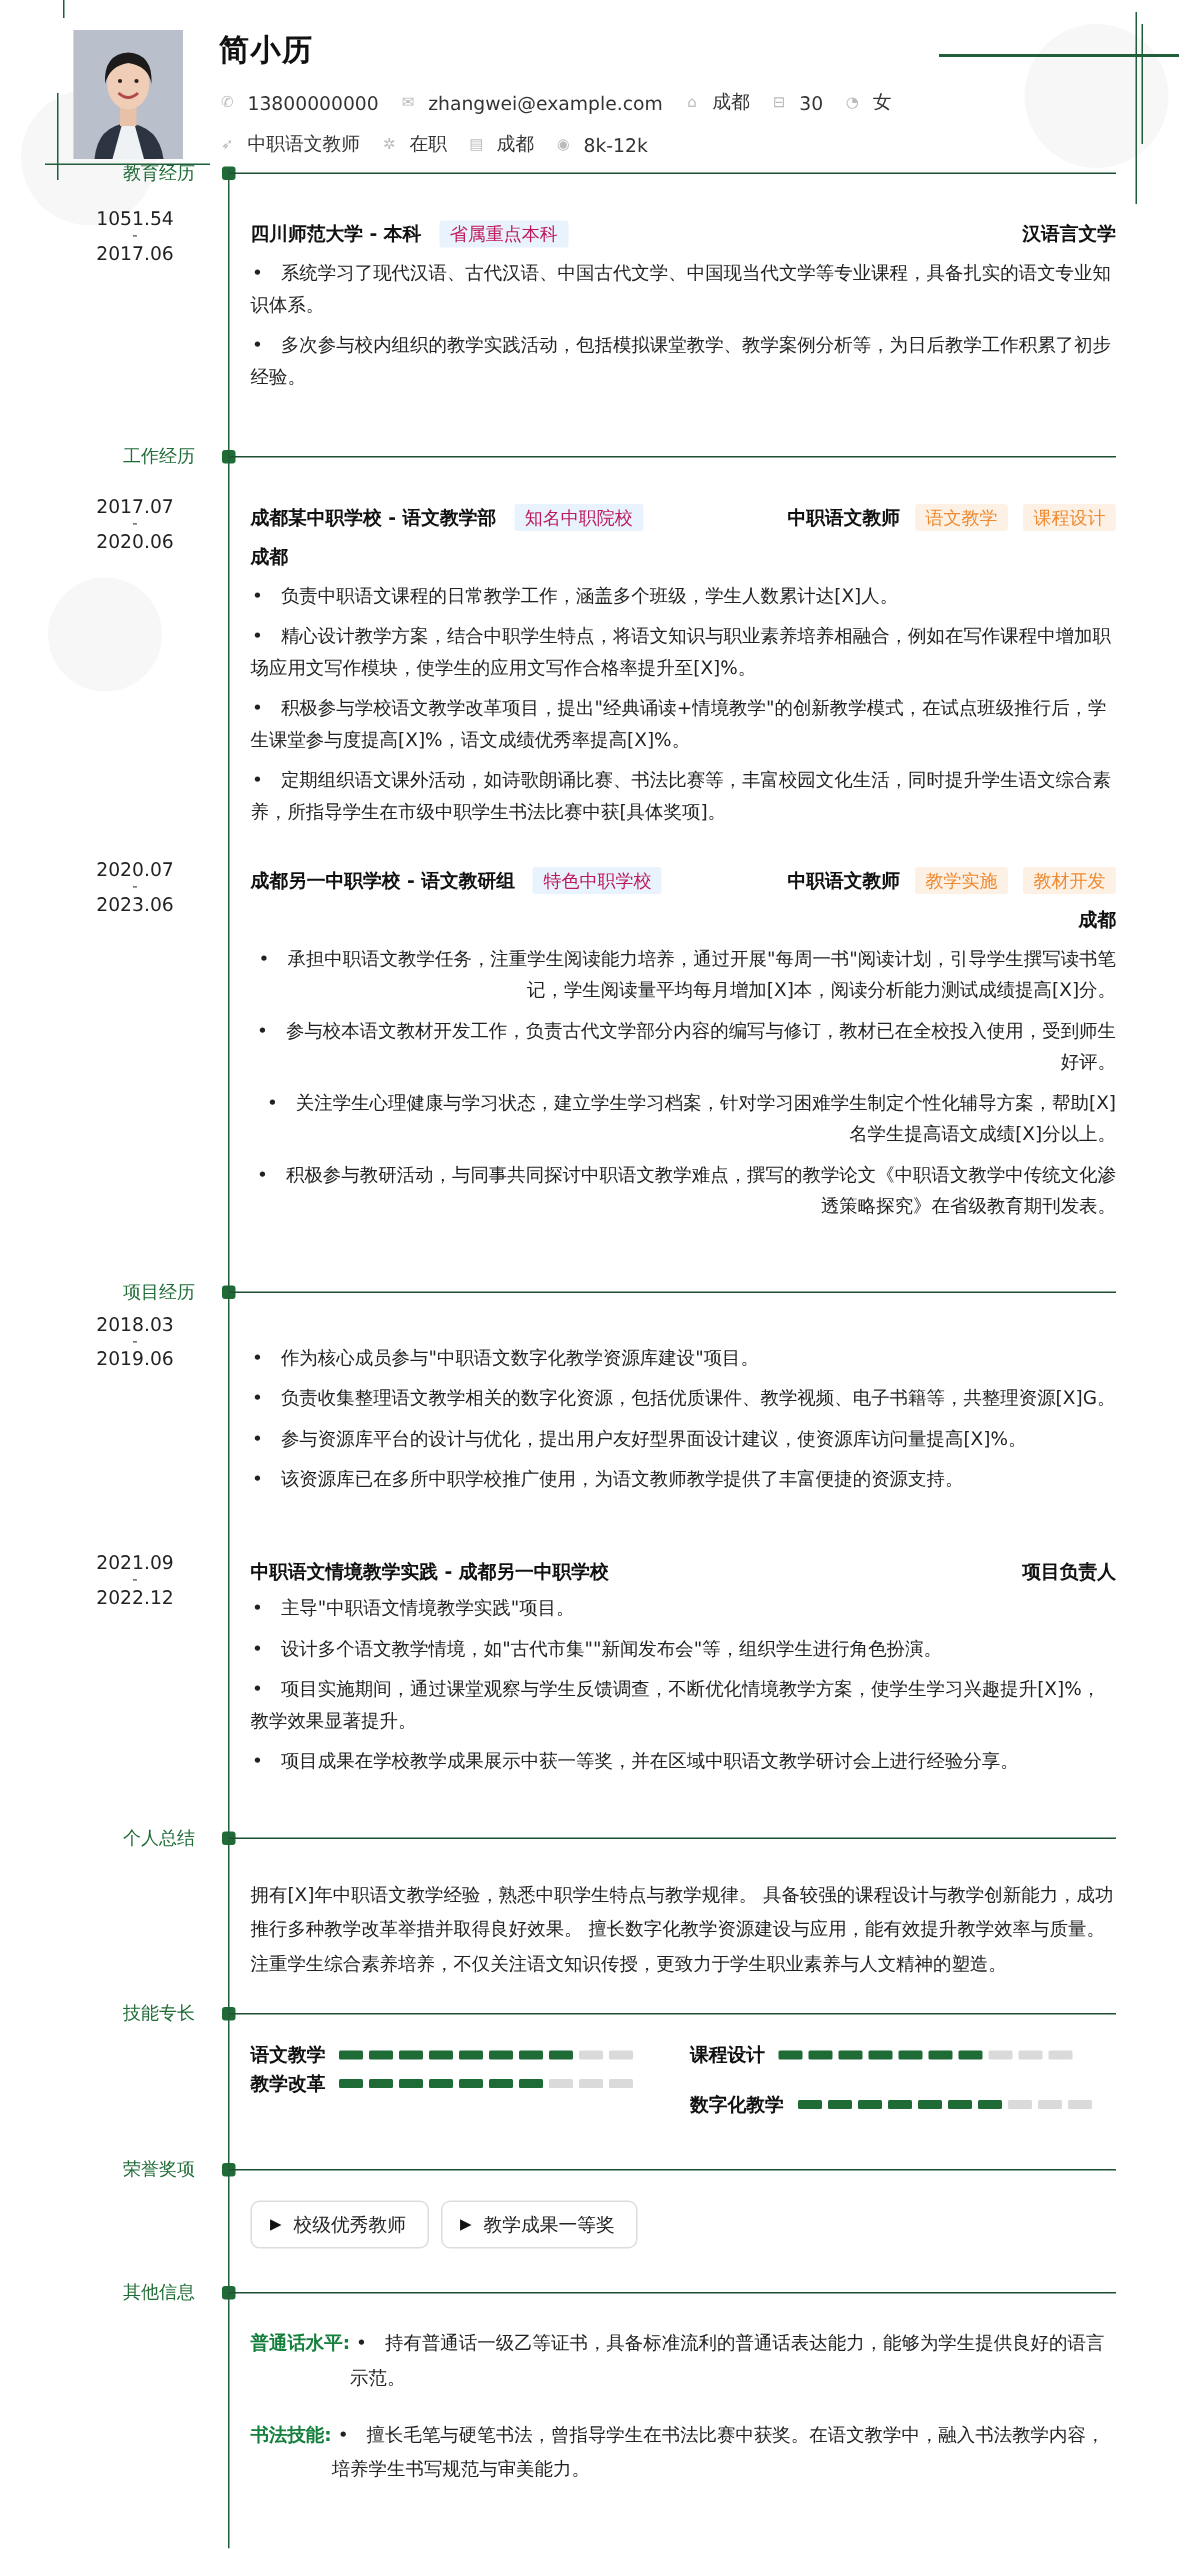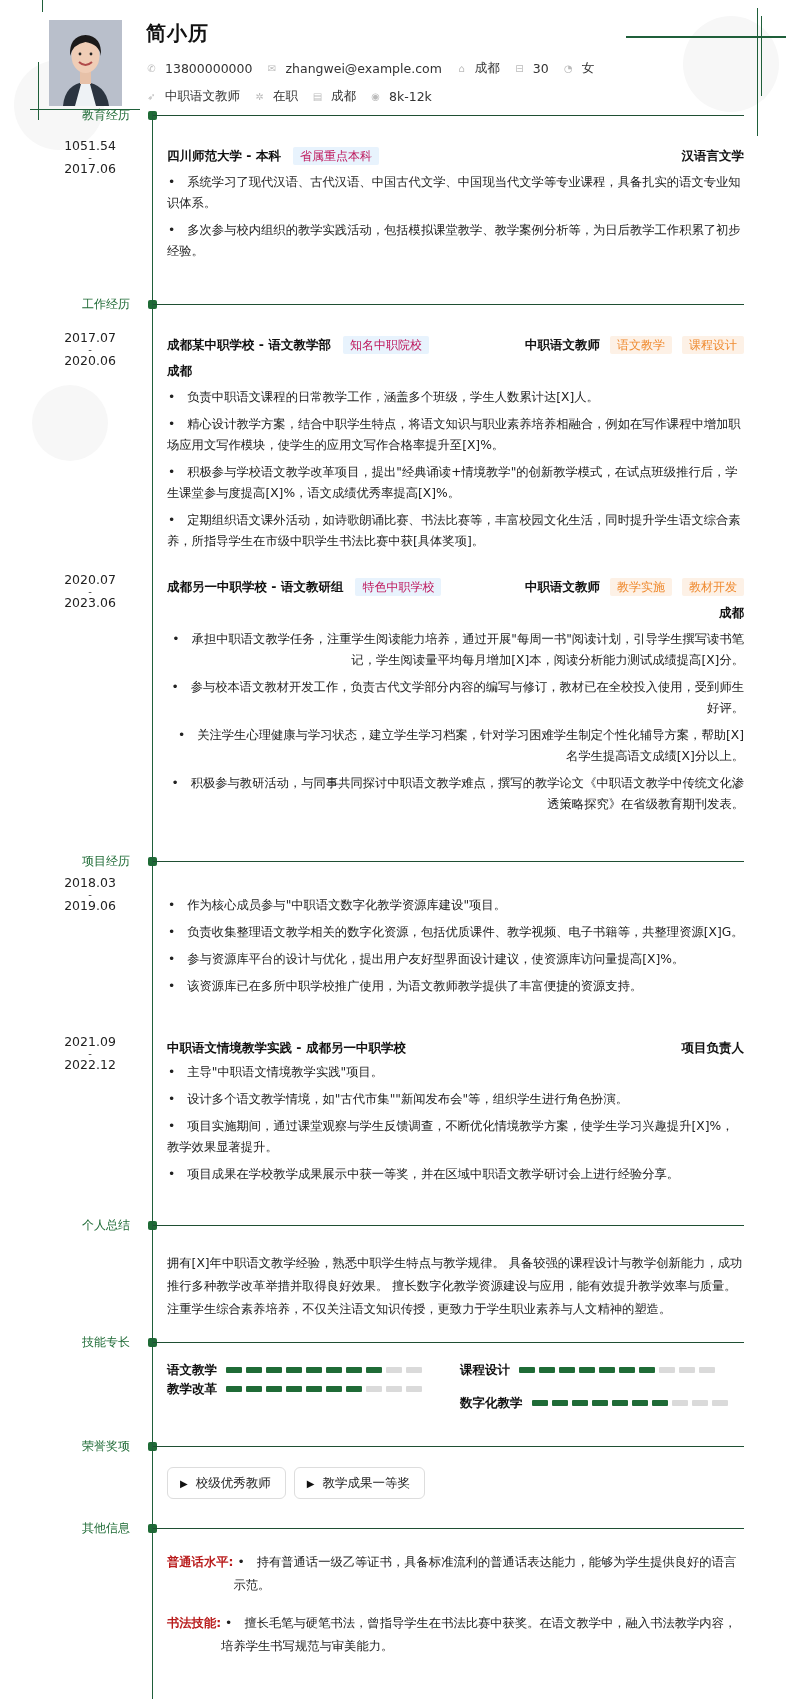--- a/index.html
+++ b/index.html
@@ -55,21 +55,21 @@
   .skill-bar { display: flex; }
   .seg { width: 16px; height: 6px; margin-right: 4px; border-radius: 1px; }
   .seg.on { background: #1f6b36; }
   .seg.off { background: #dadada; }
 
   .awards { position: absolute; left: 167px; top: 1467px; display: flex; }
   .award { display: flex; align-items: center; height: 32px; padding: 0 14px 0 12px; border: 1px solid #ddd; border-radius: 6px; margin-right: 8px; font-size: 12.5px; color: #222; background: #fff; }
   .award .tri { font-size: 10px; margin-right: 8px; color: #111; }
 
   .other { position: absolute; left: 167px; width: 577px; display: flex; font-size: 12.3px; line-height: 23px; color: #222; }
-  .other-label { font-weight: bold; color: #b91c1c; white-space: nowrap; }
+  .other-label { font-weight: bold; color: #15803d; white-space: nowrap; }
   .other-body { flex: 1; }
   .other-body::before { content: "•"; margin: 0 12px 0 4px; }
 </style>
 </head>
 <body>
 
 <div class="deco-circle" style="left:14px;top:60px;width:90px;height:90px;"></div>
 <div class="deco-circle" style="left:32px;top:385px;width:76px;height:76px;"></div>
 <div class="deco-circle" style="left:683px;top:16px;width:96px;height:96px;"></div>
 <div class="deco-line" style="left:42px;top:0;width:1px;height:12px;"></div>

